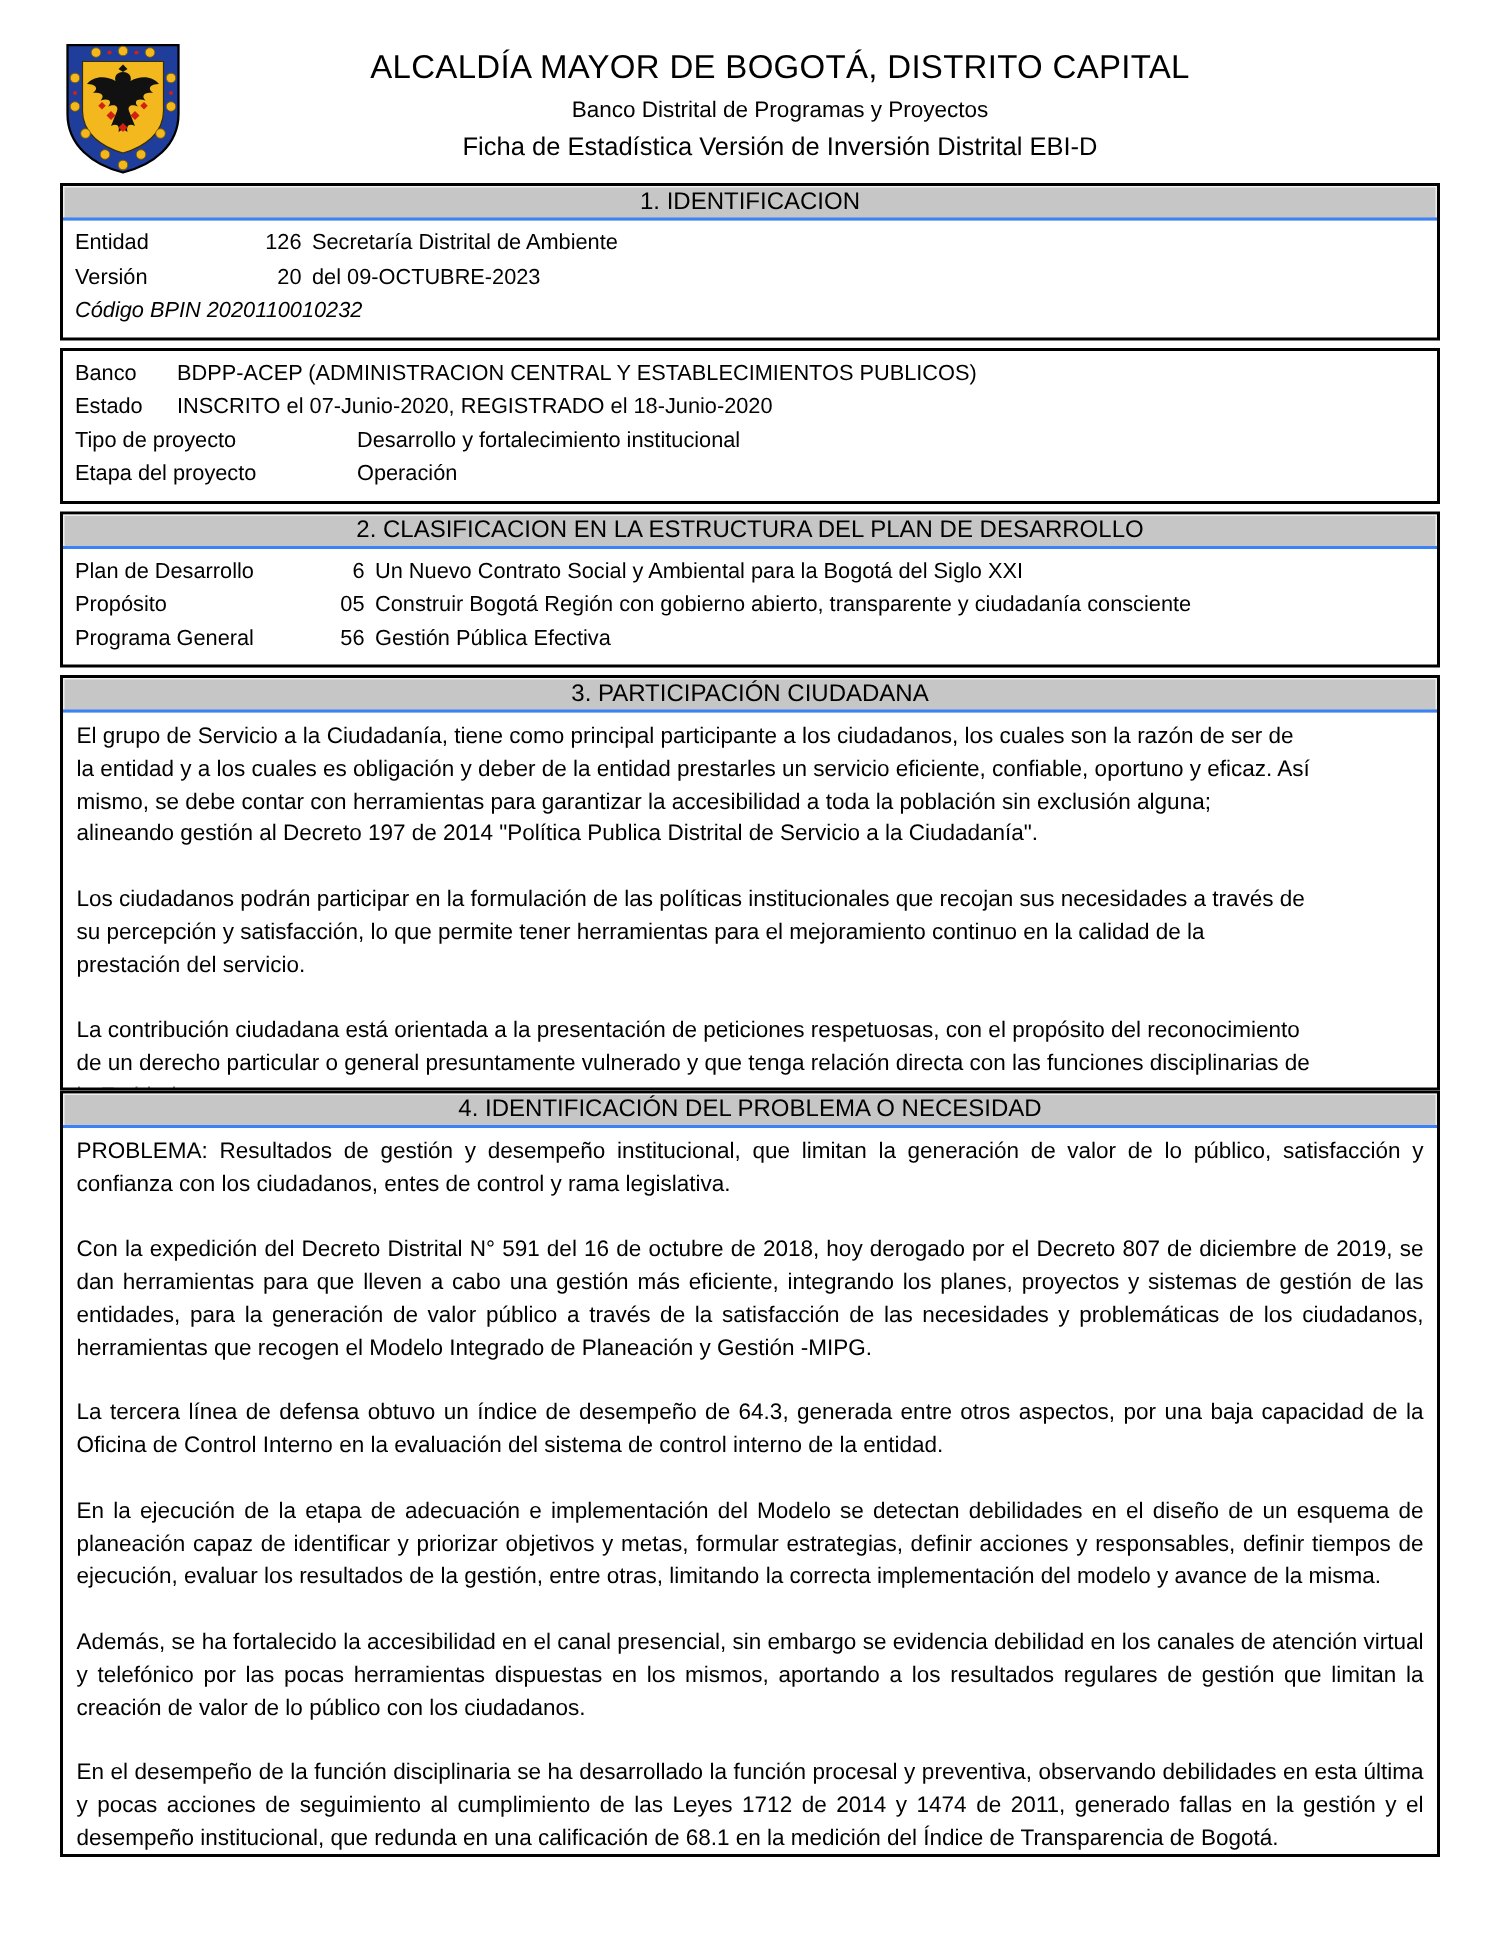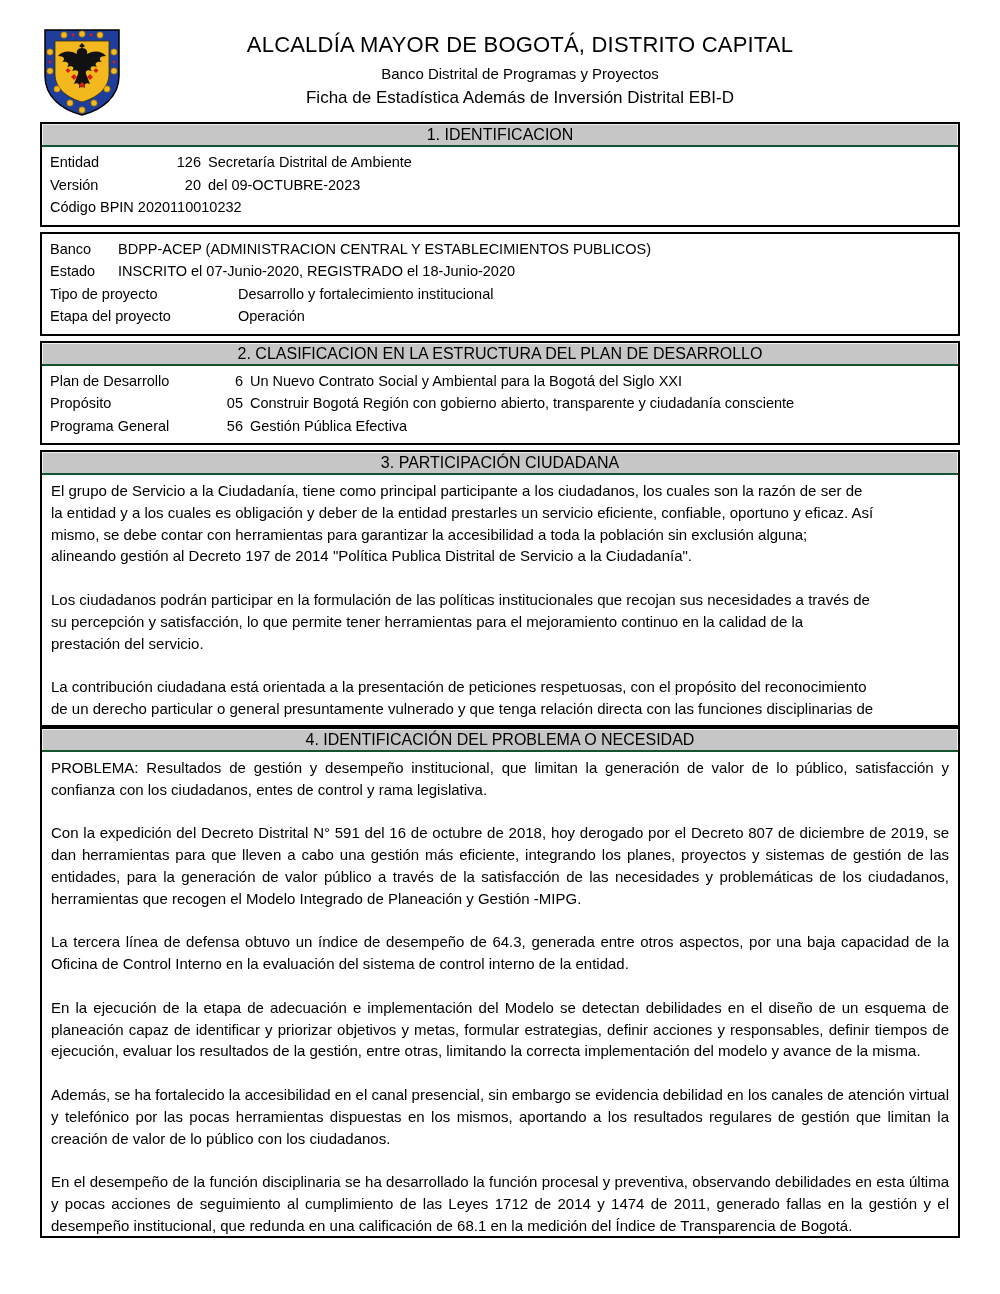--- a/index.html
+++ b/index.html
@@ -16,34 +16,34 @@
   .logo-wrap { width:84px; height:92px; flex:none; }
   .titles { flex:1; text-align:center; padding-right:44px; }
   .main-title { font-size:22px; letter-spacing:0.2px; margin-top:6px; }
   .sub1 { font-size:15px; margin-top:7px; }
   .sub2 { font-size:17px; margin-top:6px; }
 
   
   .box { margin:0 40px; border:2px solid #000; background:#fff; }
   .bar {
     background:#c6c6c6;
-    border-bottom:2px solid #14532d;
+    border-bottom:2px solid #3b82f6;
     box-shadow: inset 0 1px 0 #efefef, inset 1px 0 0 #efefef, inset -1px 0 0 #efefef;
     text-align:center; font-size:16px; line-height:21px; height:23px;
   }
   .rows { padding:4px 8px 6px 8px; font-size:14.5px; }
   .row { display:flex; line-height:22.5px; }
   .lbl { flex:none; }
   .num { flex:none; text-align:right; padding-right:7px; white-space:nowrap; }
   .txt { flex:1; }
   .just { text-align:justify; }
 
   .s1-lbl { width:112px; }
   .s1-num { width:46px; }
-  .bpin-row { line-height:22.5px; }
+  .bpin-row { line-height:22.5px;font-style:italic; }
 
   .lbl-sm { width:68px; }
   .lbl-lg { width:188px; }
 
   .s2-lbl { width:168px; }
   .s2-num { width:32px; }
 
   .gap4 { margin-top:5px; }
   .gap11 { }
 
@@ -94,21 +94,21 @@
           <path d="M50,48 l3,3 -3,3 -3,-3 z"></path>
           <path d="M42,56 l3,3 -3,3 -3,-3 z"></path>
           <path d="M28,42 l2.5,2.5 -2.5,2.5 -2.5,-2.5 z"></path>
           <path d="M56,42 l2.5,2.5 -2.5,2.5 -2.5,-2.5 z"></path>
         </g>
       </svg>
     </div>
     <div class="titles">
       <div class="main-title">ALCALDÍA MAYOR DE BOGOTÁ, DISTRITO CAPITAL</div>
       <div class="sub1">Banco Distrital de Programas y Proyectos</div>
-      <div class="sub2">Ficha de Estadística Además de Inversión Distrital EBI-D</div>
+      <div class="sub2">Ficha de Estadística Versión de Inversión Distrital EBI-D</div>
     </div>
   </div>
 
   <div class="box">
     <div class="bar">1. IDENTIFICACION</div>
     <div class="rows">
       <div class="row">
         <span class="lbl s1-lbl">Entidad</span>
         <span class="num s1-num">126</span>
         <span class="txt">Secretaría Distrital de Ambiente</span>

